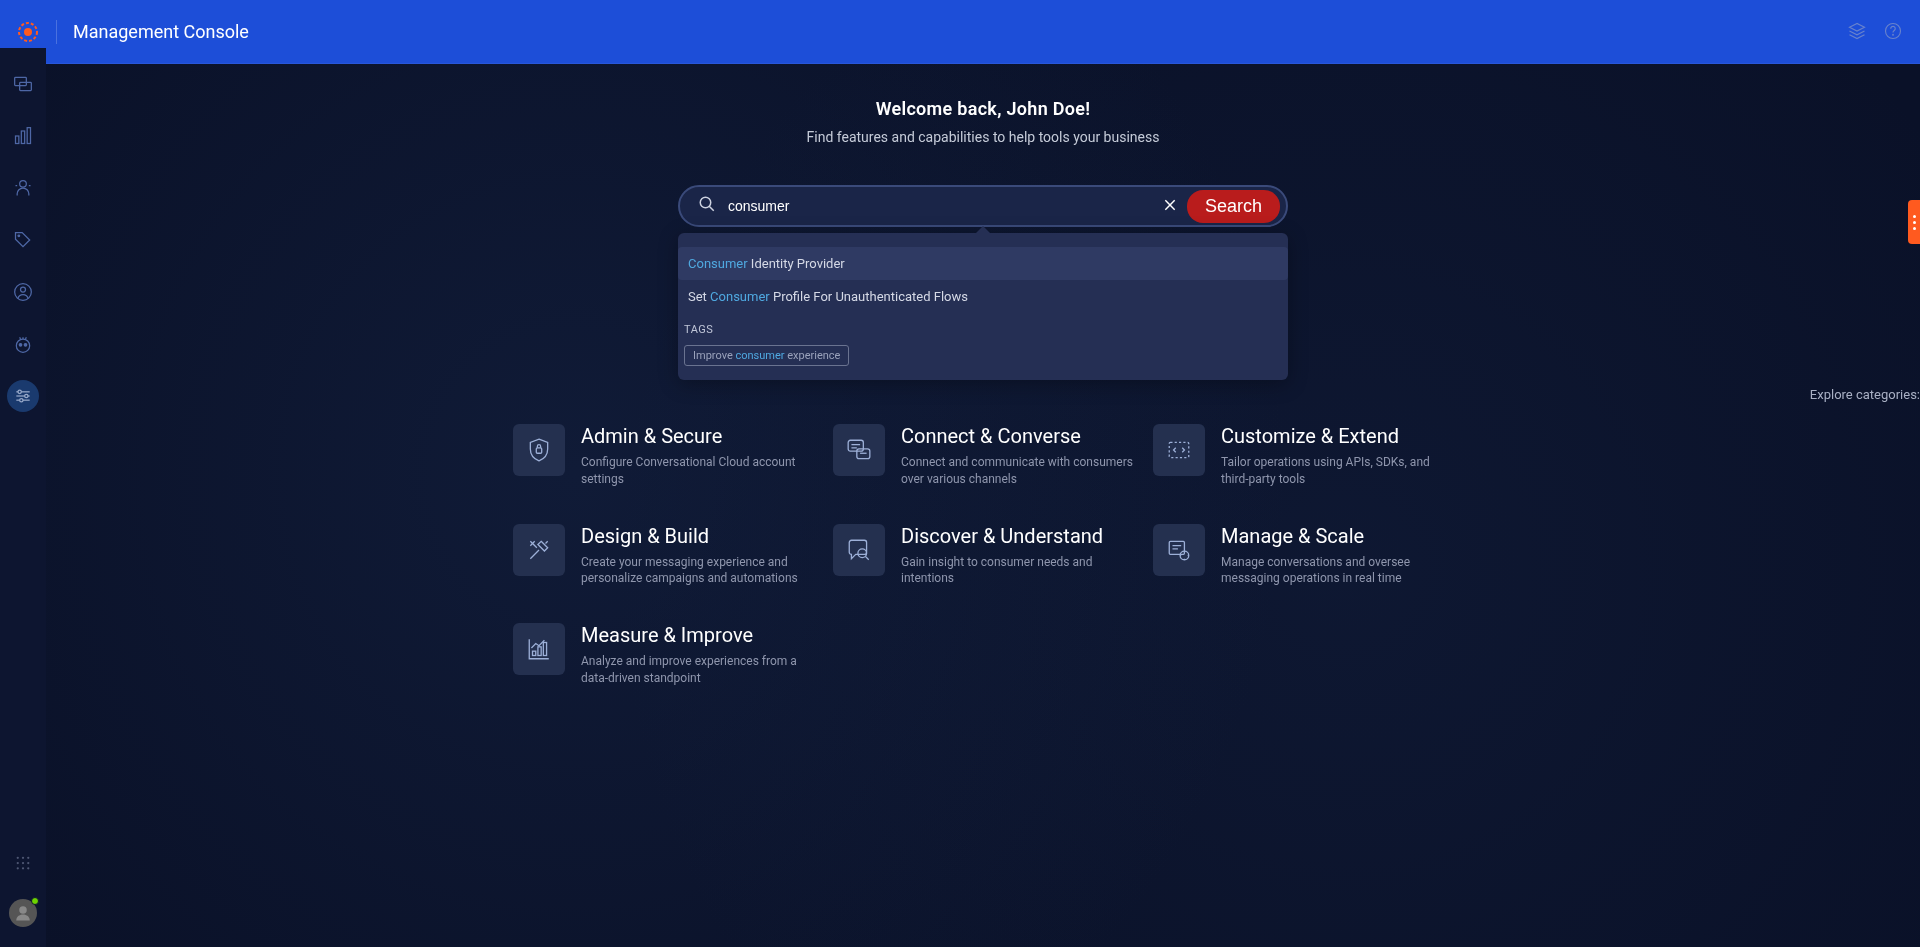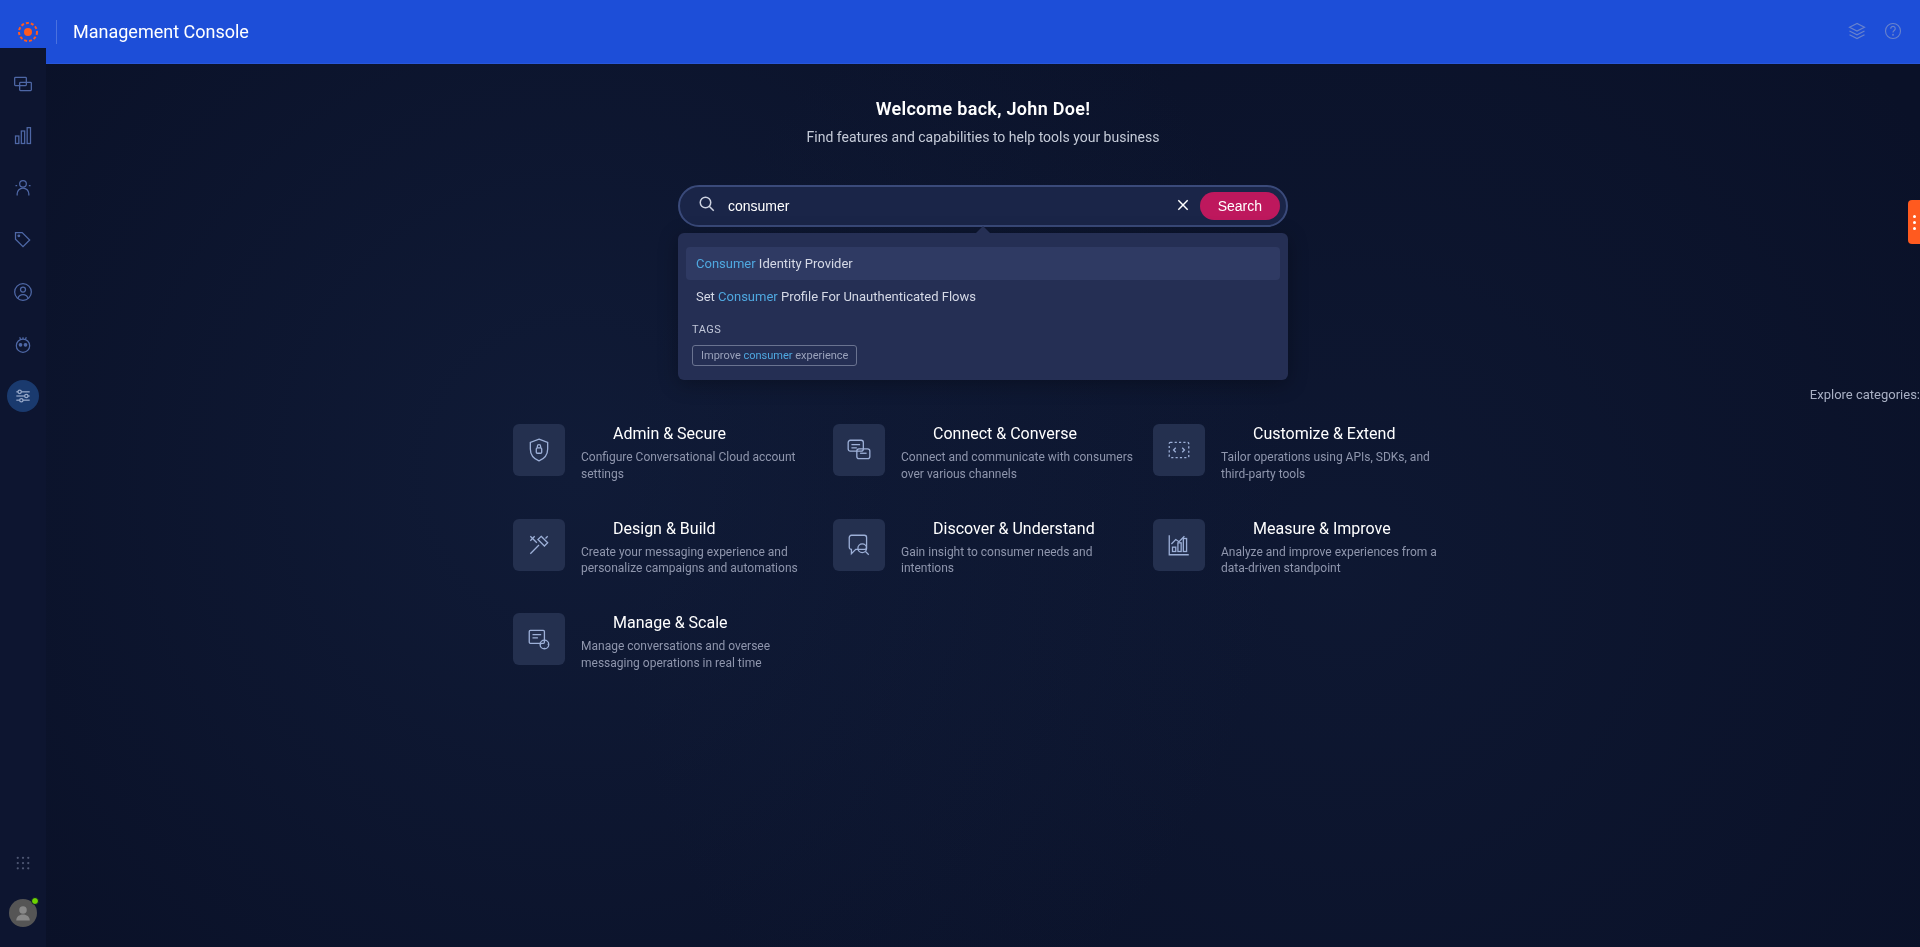--- a/index.html
+++ b/index.html
@@ -171,38 +171,38 @@
 }
 .clear-btn {
   background: none;
   border: none;
   color: #fff;
   cursor: pointer;
   padding: 4px 10px;
   font-size: 18px;
 }
 .search-btn {
-  background: #be185d;
+  background: #b91c1c;
   border: none;
   color: #fff;
   padding: 6px 18px;
   border-radius: 16px;
-  font-size: 14px;
+  font-size: 18px;
   cursor: pointer;
 }
 
 
 .suggestions {
   position: absolute;
   top: 48px;
   left: 0;
   right: 0;
   background: #252f54;
   border-radius: 6px;
-  padding: 14px 8px 14px;
+  padding: 14px 0 14px;
   box-shadow: 0 4px 20px rgba(0,0,0,0.3);
 }
 .suggestions::before {
   content: '';
   position: absolute;
   top: -7px;
   left: 50%;
   transform: translateX(-50%);
   width: 0;
   height: 0;
@@ -269,25 +269,24 @@
   border-radius: 6px;
   display: flex;
   align-items: center;
   justify-content: center;
   flex-shrink: 0;
 }
 .category-text {
   flex: 1;
 }
 .category-title {
-  font-size: 16px;
+  font-size: 20px;
   font-weight: 400;
   color: #fff;
   margin-bottom: 6px;
-  margin-left: 32px;
 }
 .category-desc {
   font-size: 12px;
   color: #8f96ad;
   line-height: 1.4;
 }
 
 
 .side-tab {
   position: absolute;
@@ -526,47 +525,47 @@
       </div>
       <div class="category-text">
         <div class="category-title">Discover &amp; Understand</div>
         <div class="category-desc">Gain insight to consumer needs and intentions</div>
       </div>
     </div>
 
     <div class="category-card">
       <div class="category-icon-box">
         <svg width="26" height="26" viewBox="0 0 24 24" fill="none" stroke="#9db0d8" stroke-width="1.2">
+          <rect x="3" y="4" width="14" height="12" rx="1"></rect>
+            <path d="M6 8h8M6 11h5"></path>
+            <circle cx="17" cy="17" r="4"></circle>
+            <path d="M17 14v-1M17 21v-1M20 17h1M13 17h1"></path>
+        </svg>
+      </div>
+      <div class="category-text">
+        <div class="category-title">Manage &amp; Scale</div>
+        <div class="category-desc">Manage conversations and oversee messaging operations in real time</div>
+      </div>
+    </div>
+
+    <div class="category-card">
+      <div class="category-icon-box">
+        <svg width="26" height="26" viewBox="0 0 24 24" fill="none" stroke="#9db0d8" stroke-width="1.2">
           <path d="M3 3v18h18"></path>
             <rect x="6" y="14" width="3" height="4"></rect>
             <rect x="11" y="10" width="3" height="8"></rect>
             <rect x="16" y="6" width="3" height="12"></rect>
             <path d="M5 11l4-4 3 2 5-5"></path>
         </svg>
       </div>
       <div class="category-text">
         <div class="category-title">Measure &amp; Improve</div>
         <div class="category-desc">Analyze and improve experiences from a data-driven standpoint</div>
       </div>
     </div>
-
-    <div class="category-card">
-      <div class="category-icon-box">
-        <svg width="26" height="26" viewBox="0 0 24 24" fill="none" stroke="#9db0d8" stroke-width="1.2">
-          <rect x="3" y="4" width="14" height="12" rx="1"></rect>
-            <path d="M6 8h8M6 11h5"></path>
-            <circle cx="17" cy="17" r="4"></circle>
-            <path d="M17 14v-1M17 21v-1M20 17h1M13 17h1"></path>
-        </svg>
-      </div>
-      <div class="category-text">
-        <div class="category-title">Manage &amp; Scale</div>
-        <div class="category-desc">Manage conversations and oversee messaging operations in real time</div>
-      </div>
-    </div>
   </div>
 </div>
 
 <div class="side-tab">
   <span></span>
     <span></span>
     <span></span>
 </div>
 
 </body></html>

